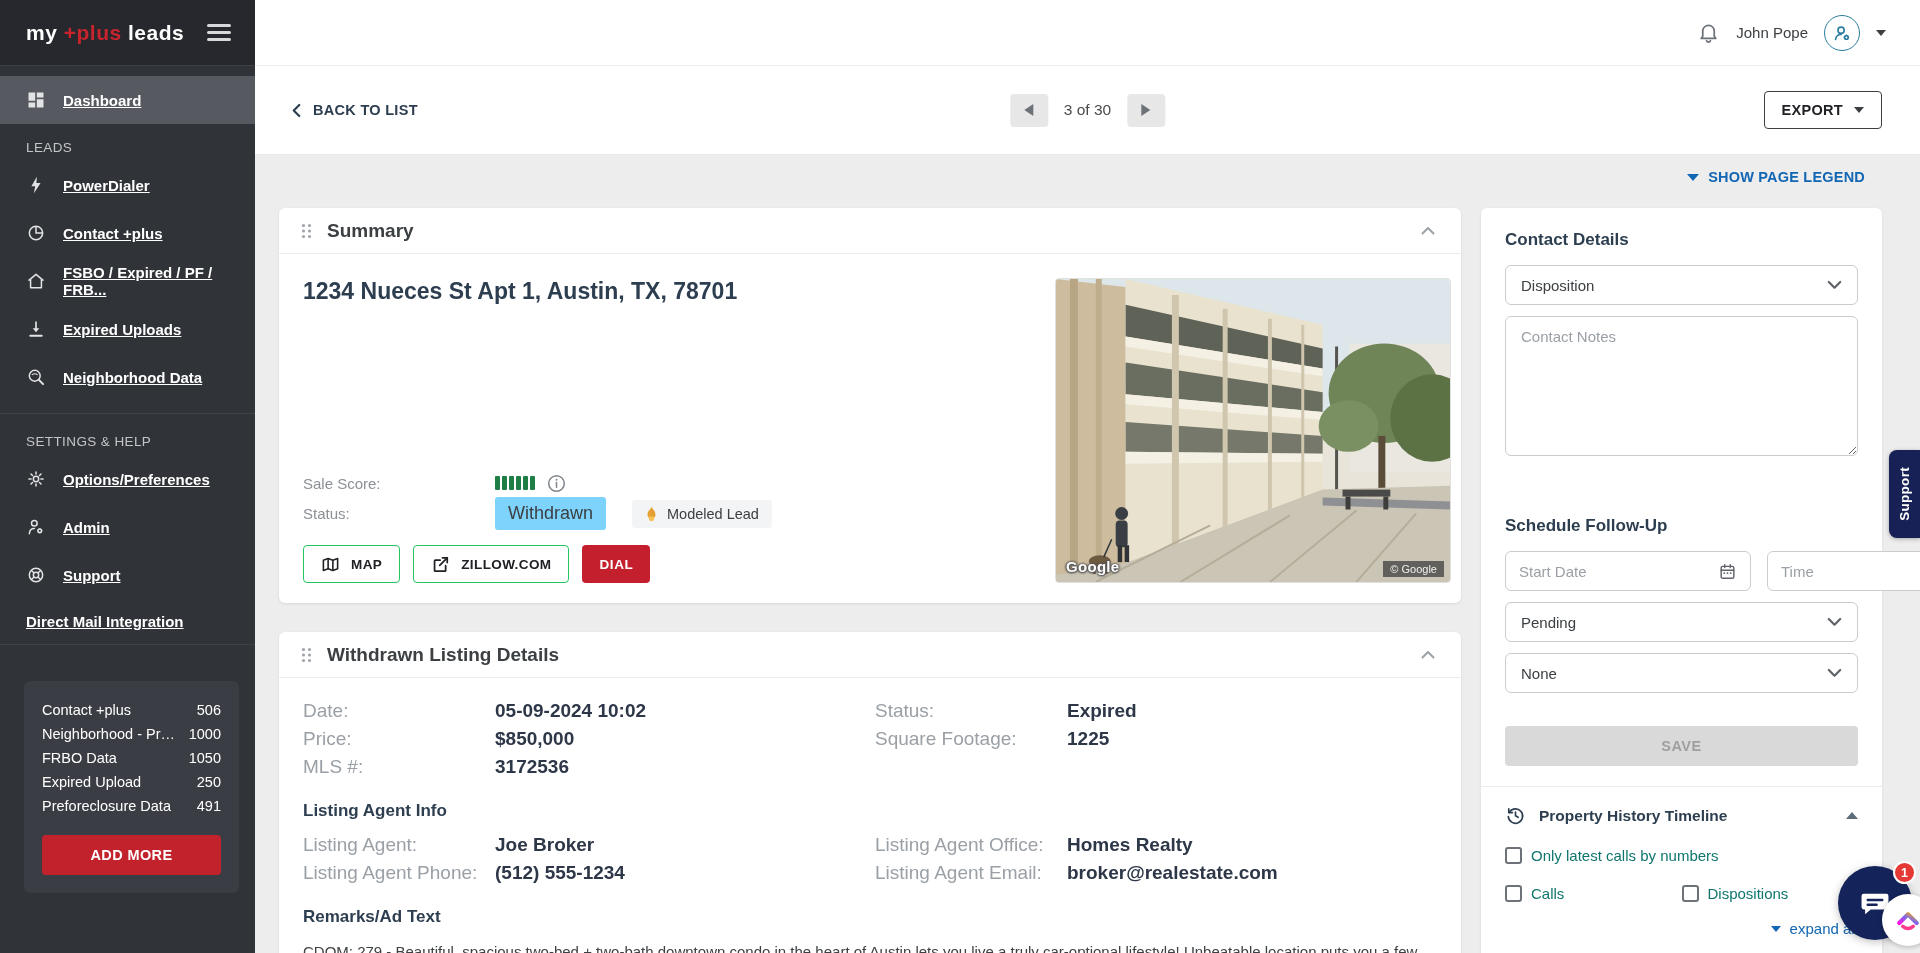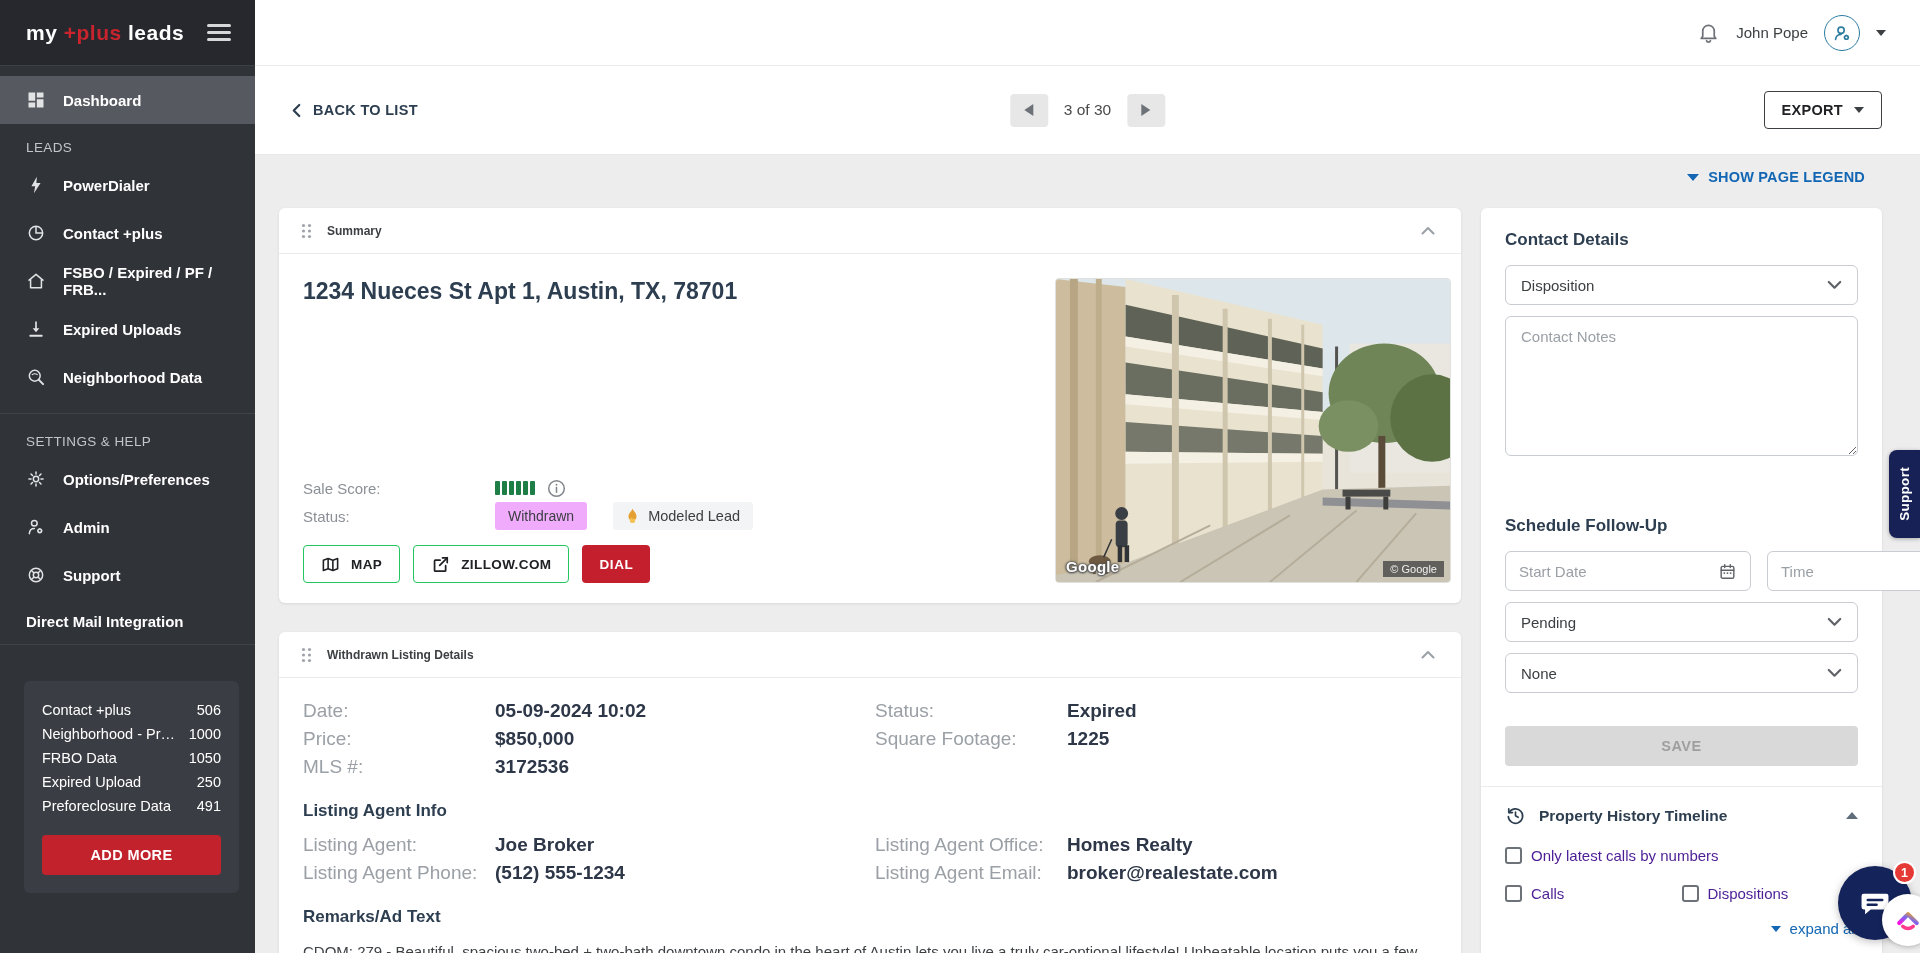--- a/index.html
+++ b/index.html
@@ -8,21 +8,21 @@
   .app { position:relative; display:flex; width:1920px; height:953px; overflow:hidden; }
 
   
   .sidebar { width:255px; flex-shrink:0; background:#303338; display:flex; flex-direction:column; }
   .logo-row { height:66px; background:#26282d; display:flex; align-items:center; justify-content:space-between; padding:0 24px 0 26px; border-bottom:1px solid #3d4045; }
   .logo { font-size:21px; font-weight:700; letter-spacing:.5px; color:#fff; white-space:nowrap; }
   .logo .plus { color:#c8242e; }
   .hamburger { width:24px; cursor:pointer; }
   .hamburger div { height:2.5px; background:#d7d8da; margin:4.5px 0; border-radius:2px; }
   .nav { padding-top:10px; }
-  .nav-item { height:48px; display:flex; align-items:center; gap:17px; padding:12px 26px; color:#fff; font-size:15px; font-weight:700; cursor:pointer; }
+  .nav-item { height:48px; display:flex; align-items:center; gap:17px; padding:12px 26px; color:#fff; font-size:15px; font-weight:700; cursor:pointer;text-decoration:underline; }
   .nav-item.active { background:#56595f; }
   .nav-item .ic { flex-shrink:0; }
   .nav-section { padding:16px 26px 6px; color:#c3c5c8; font-size:13.5px; letter-spacing:.4px; }
   .nav-divider { border:none; border-top:1px solid #3f4247; margin:12px 0 4px; }
   .nav-item.no-icon { height:44px; }
   .sidebar-bottom { margin-top:auto; padding-bottom:60px; }
   .sidebar-bottom .nav-divider { margin:0 0 36px; }
   .stats-card { margin:0 16px 0 24px; background:#3a3d43; border-radius:6px; padding:17px 18px 18px; }
   .stat-row { display:flex; justify-content:space-between; gap:10px; color:#fff; font-size:14.5px; line-height:24px; }
   .stat-row .s-label { white-space:nowrap; overflow:hidden; text-overflow:ellipsis; }
@@ -48,33 +48,33 @@
   .legend-row { height:44px; display:flex; align-items:center; justify-content:flex-end; padding-right:17px; }
   .legend-link { color:#1266b3; font-size:14.5px; font-weight:700; letter-spacing:.2px; display:flex; align-items:center; gap:9px; cursor:pointer; }
   .tri-down-blue { width:0; height:0; border-left:6px solid transparent; border-right:6px solid transparent; border-top:7px solid #1266b3; }
 
   .columns { display:flex; gap:20px; align-items:flex-start; margin-top:9px; }
   .col-left { width:1182px; flex-shrink:0; display:flex; flex-direction:column; gap:29px; }
   .col-right { flex:1; min-width:0; }
 
   .card { background:#fff; border-radius:6px; box-shadow:0 1px 3px rgba(0,0,0,.09); }
   .card-header { height:46px; display:flex; align-items:center; gap:15px; padding:0 22px; border-bottom:1px solid #ececec; }
-  .card-title { font-size:12px; font-weight:700; color:#3c4043; }
+  .card-title { font-size:19px; font-weight:700; color:#3c4043; }
   .collapse-btn { margin-left:auto; background:none; border:none; cursor:pointer; display:flex; padding:4px; }
 
   
   .summary-body { display:flex; padding:24px 10px 20px 24px; }
   .summary-left { flex:1; display:flex; flex-direction:column; padding-right:34px; min-height:305px; }
   .address { font-size:23px; font-weight:700; color:#2d3e50; }
   .summary-rows { margin-top:auto; }
   .info-row { display:flex; align-items:center; min-height:28px; font-size:15px; }
   .info-label { width:192px; color:#8b9096; flex-shrink:0; }
   .score-bars { display:flex; align-items:center; gap:2.5px; }
   .score-bar { display:inline-block; width:4.5px; height:14px; background:#1e7e45; border-radius:1px; }
-  .badge-green { background:#f0abfc; color:#3c4043; padding:6px 13px; border-radius:3px; font-size:14px; }
+  .badge-green { background:#7dd3fc; color:#3c4043; padding:6px 13px; border-radius:3px; font-size:18px; }
   .badge-gray { background:#f3f4f5; color:#3c4043; padding:6px 13px; border-radius:3px; font-size:14.5px; display:flex; align-items:center; gap:9px; margin-left:26px; }
   .btn-row { display:flex; gap:13px; margin-top:15px; }
   .btn-outline { height:38px; border:1px solid #22c55e; border-radius:4px; background:#fff; display:flex; align-items:center; gap:11px; padding:0 17px; font-size:13.5px; font-weight:700; color:#202124; letter-spacing:.4px; cursor:pointer; font-family:inherit; }
   .btn-dial { height:38px; background:#c41f2d; border:none; color:#fff; border-radius:4px; padding:0 17px; display:flex; align-items:center; font-size:13.5px; font-weight:700; letter-spacing:.6px; cursor:pointer; font-family:inherit; }
   .photo { width:396px; height:305px; border-radius:4px; overflow:hidden; position:relative; flex-shrink:0; border:1px solid #e0e0df; cursor:pointer; }
   .photo svg.scene { width:100%; height:100%; display:block; }
   .wm { position:absolute; left:10px; bottom:7px; color:#fff; font-weight:700; font-size:15px; letter-spacing:.3px; text-shadow:0 0 3px #555,0 1px 2px #555,1px 0 2px #555,-1px 0 2px #555; }
   .copyright { position:absolute; right:6px; bottom:5px; background:rgba(70,70,70,.8); color:#f0f0f0; font-size:11px; padding:2px 7px; }
 
   
@@ -96,21 +96,21 @@
   .schedule-title { margin-top:56px; }
   .date-time { display:flex; gap:16px; margin-bottom:11px; }
   .input-icon { flex:1; height:40px; border:1px solid #c9ccd1; border-radius:6px; display:flex; align-items:center; padding:0 13px; background:#fff; }
   .input-icon input { border:none; outline:none; flex:1; min-width:0; font-size:15px; color:#3c4043; font-family:inherit; background:transparent; }
   .input-icon input::placeholder { color:#9aa0a6; }
   .save-btn { margin-top:22px; width:100%; height:40px; background:#d9d9d9; color:#9f9f9f; border:none; border-radius:4px; font-size:14.5px; font-weight:700; letter-spacing:.5px; font-family:inherit; cursor:default; }
   .panel-divider { border:none; border-top:1px solid #ececec; margin:20px -24px 18px; }
   .timeline-header { display:flex; align-items:center; gap:13px; }
   .timeline-title { font-size:15.5px; font-weight:700; color:#2d3e50; }
   .tri-up-small { width:0; height:0; border-left:6px solid transparent; border-right:6px solid transparent; border-bottom:7px solid #5f6d7a; margin-left:auto; cursor:pointer; }
-  .cb-row { display:flex; align-items:center; gap:9px; margin-top:21px; font-size:15px; color:#4c1d95; }
+  .cb-row { display:flex; align-items:center; gap:9px; margin-top:21px; font-size:15px; color:#0f766e; }
   .checkbox { width:17px; height:17px; border:2px solid #6d7278; border-radius:3px; background:#fff; flex-shrink:0; cursor:pointer; }
   .cb-pair { display:flex; margin-top:21px; }
   .cb-pair .cb-row { margin-top:0; }
   .cb-pair .cb-row:first-child { width:50%; }
   .expand-row { display:flex; justify-content:flex-end; margin-top:18px; }
   .expand-link { color:#1266b3; font-size:15px; display:flex; align-items:center; gap:9px; cursor:pointer; }
   .tri-down-sm { width:0; height:0; border-left:5.5px solid transparent; border-right:5.5px solid transparent; border-top:6.5px solid #1266b3; }
 
   
   .support-tab { position:absolute; top:450px; right:0; width:31px; height:88px; background:#172155; border-radius:8px 0 0 8px; display:flex; align-items:center; justify-content:center; cursor:pointer; z-index:40; box-shadow:0 1px 4px rgba(0,0,0,.3); }

